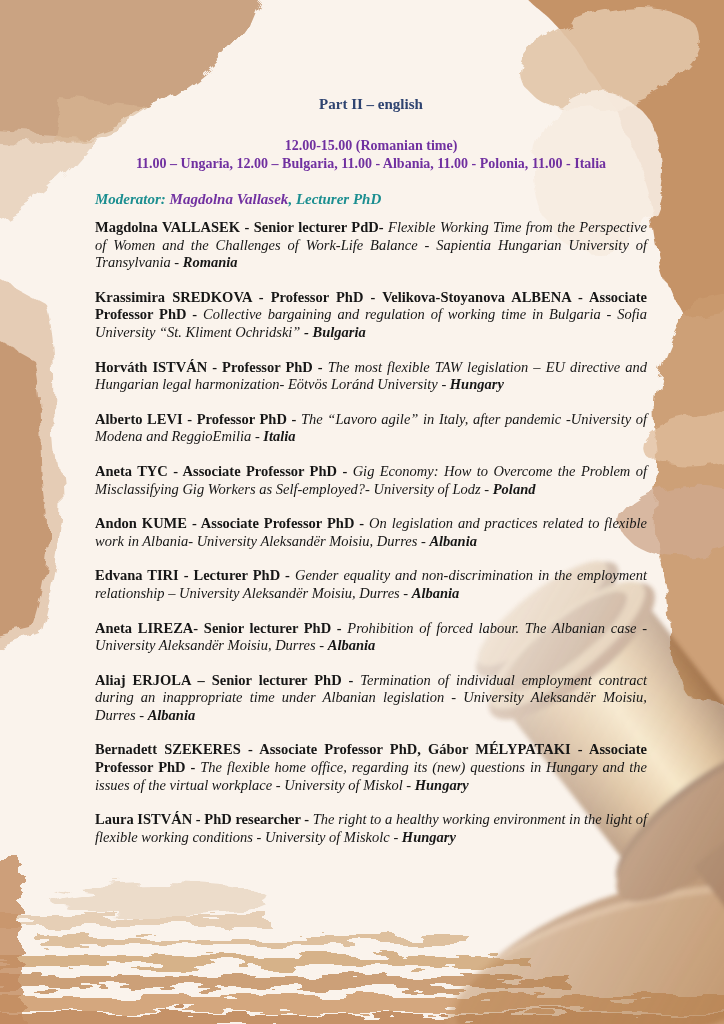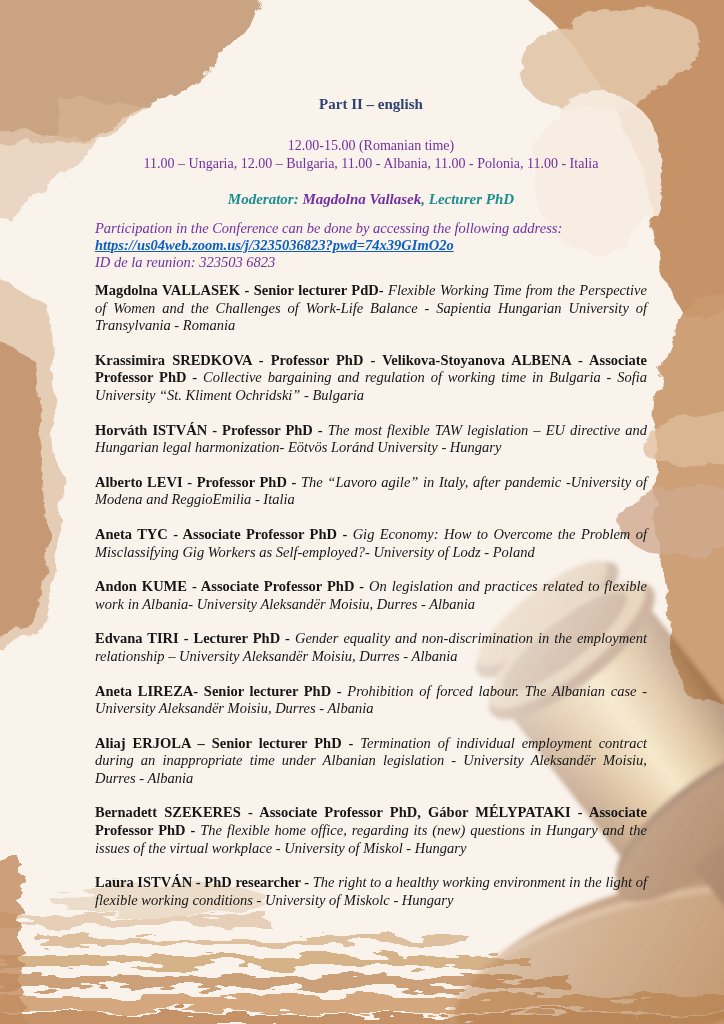--- a/index.html
+++ b/index.html
@@ -21,44 +21,44 @@
   }
   #bg-art{position:absolute;inset:0;z-index:0;}
   .content{
     position:absolute;left:87px;top:95px;width:552px;z-index:1;margin-left:8px;
   }
   .doc-title{
     text-align:center;font-size:15px;font-weight:bold;
     color:var(--title-navy);margin:0 0 24px 0;line-height:18px;
   }
   .schedule{
-    text-align:center;font-weight:normal;color:var(--purple);
+    text-align:center;font-weight:bold;color:var(--purple);
     font-size:14px;line-height:18px;margin:0;
   }
   .moderator-line{
-    text-align:center;font-weight:bold;font-style:italic;
+    text-align:left;font-weight:bold;font-style:italic;
     font-size:15px;line-height:18px;margin:17px 0 0 0;color:var(--teal);
   }
   .moderator-line .mod-name{color:var(--purple);}
   .participation{
     margin:12px 0 0 0;font-style:italic;color:var(--purple);
     font-size:14.5px;line-height:17px;
   }
   .participation a{
     color:var(--link-blue);text-decoration:underline;font-weight:bold;
   }
   .speakers{margin-top:11px;}
   .speaker{
     margin:0 0 17px 0;font-size:14.5px;line-height:17.6px;
     text-align:justify;
   }
   .seg-bold{font-weight:bold;}
   .seg-regular{font-weight:bold;}
   .seg-italic{font-style:italic;}
-  .seg-bolditalic{font-style:italic;font-weight:normal;}
+  .seg-bolditalic{font-style:italic;font-weight:bold;}
 </style>
 </head>
 <body>
 
 <svg id="bg-art" width="724" height="1024" viewBox="0 0 724 1024" aria-hidden="true">
   <defs>
     <filter id="rough" x="-20%" y="-20%" width="140%" height="140%">
       <feTurbulence type="fractalNoise" baseFrequency="0.032" numOctaves="4" seed="7" result="n"></feTurbulence>
       <feDisplacementMap in="SourceGraphic" in2="n" scale="20"></feDisplacementMap>
     </filter>
@@ -141,25 +141,20 @@
 </svg>
 
 <div class="content">
   <h1 class="doc-title">Part II – english</h1>
 
   <p class="schedule">12.00-15.00 (Romanian time)</p>
   <p class="schedule">11.00 – Ungaria, 12.00 – Bulgaria, 11.00 - Albania, 11.00 - Polonia, 11.00 - Italia</p>
 
   <p class="moderator-line"><span>Moderator: </span><span class="mod-name">Magdolna Vallasek</span><span>, Lecturer PhD</span></p>
 
-  <div class="participation">
-    <div>Participation in the Conference can be done by accessing the following address:</div>
-    <div><a href="#">https://us04web.zoom.us/j/3235036823?pwd=74x39GImO2o</a></div>
-    <div>ID de la reunion: 323503 6823</div>
-  </div>
 
   <div class="speakers">
       <p class="speaker"><span class="seg-bold">Magdolna VALLASEK</span><span class="seg-regular"> - Senior lecturer PdD- </span><span class="seg-italic">Flexible Working Time from the Perspective of Women and the Challenges of Work-Life Balance - Sapientia Hungarian University of Transylvania - </span><span class="seg-bolditalic">Romania</span></p>
       <p class="speaker"><span class="seg-bold">Krassimira SREDKOVA</span><span class="seg-regular"> - Professor PhD - </span><span class="seg-bold">Velikova-Stoyanova ALBENA</span><span class="seg-regular"> - Associate Professor PhD -  </span><span class="seg-italic">Collective bargaining and regulation of working time in Bulgaria - Sofia University “St. Kliment Ochridski” </span><span class="seg-bolditalic">- Bulgaria</span></p>
       <p class="speaker"><span class="seg-bold">Horváth ISTVÁN</span><span class="seg-regular"> - Professor PhD - </span><span class="seg-italic">The most flexible TAW legislation – EU directive and Hungarian legal harmonization- Eötvös Loránd University - </span><span class="seg-bolditalic">Hungary</span></p>
       <p class="speaker"><span class="seg-bold">Alberto LEVI</span><span class="seg-regular"> - Professor PhD - </span><span class="seg-italic">The “Lavoro agile” in Italy, after pandemic -University of Modena and ReggioEmilia - </span><span class="seg-bolditalic">Italia</span></p>
       <p class="speaker"><span class="seg-bold">Aneta TYC</span><span class="seg-regular"> - Associate Professor PhD - </span><span class="seg-italic">Gig Economy: How to Overcome the Problem of Misclassifying  Gig Workers as Self-employed?- University of Lodz - </span><span class="seg-bolditalic">Poland</span></p>
       <p class="speaker"><span class="seg-bold">Andon KUME</span><span class="seg-regular"> - Associate Professor PhD - </span><span class="seg-italic">On legislation and practices related to flexible work in   Albania- University Aleksandër Moisiu, Durres - </span><span class="seg-bolditalic">Albania</span></p>
       <p class="speaker"><span class="seg-bold">Edvana TIRI</span><span class="seg-regular"> - Lecturer PhD - </span><span class="seg-italic">Gender equality and non-discrimination in the employment relationship – University Aleksandër Moisiu, Durres - </span><span class="seg-bolditalic">Albania</span></p>
       <p class="speaker"><span class="seg-bold"> Aneta LIREZA</span><span class="seg-regular">- Senior lecturer PhD - </span><span class="seg-italic">Prohibition of forced labour. The Albanian case - University Aleksandër Moisiu, Durres - </span><span class="seg-bolditalic">Albania</span></p>

